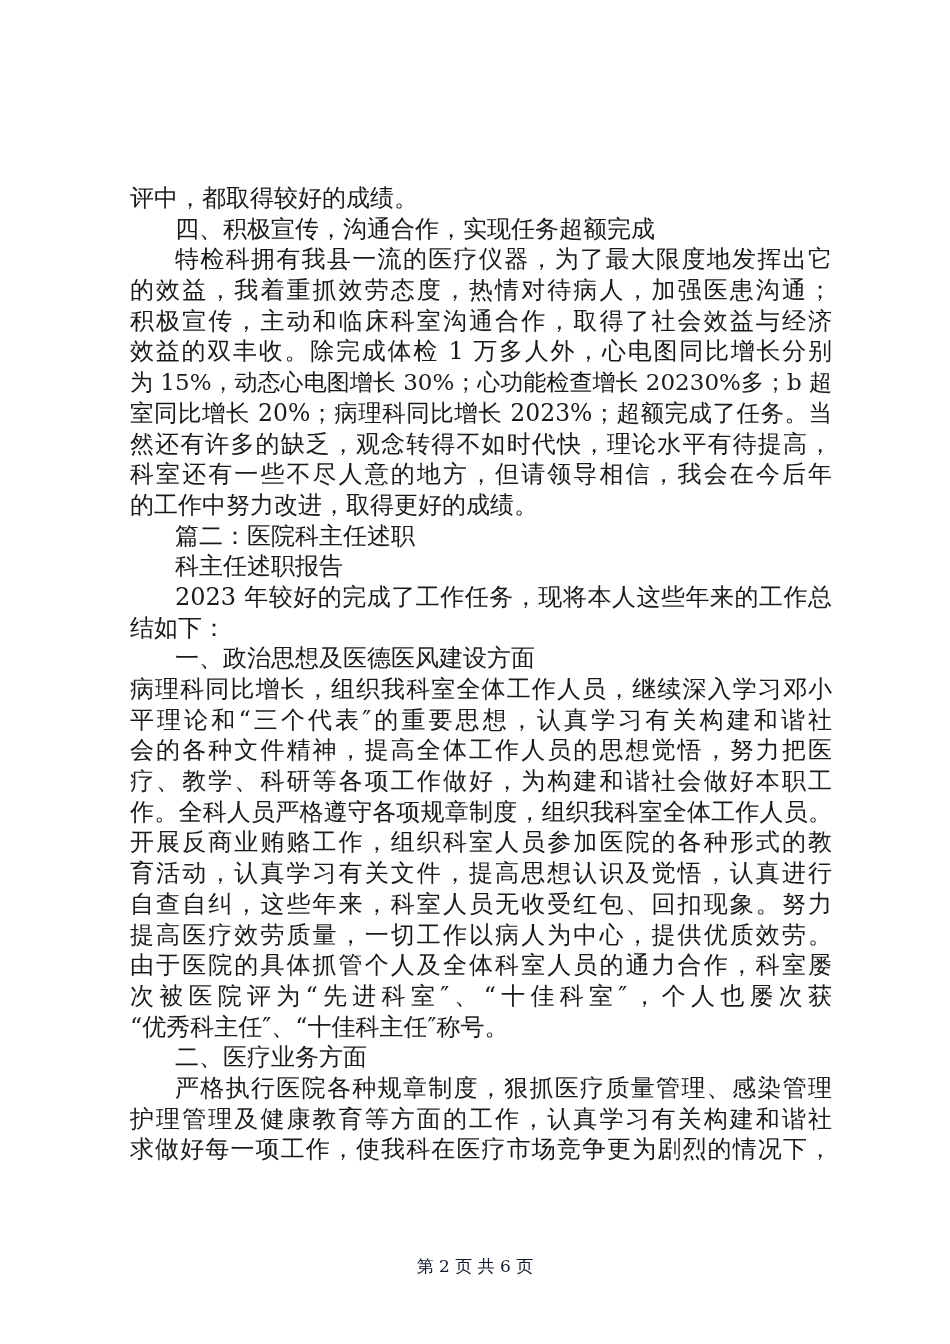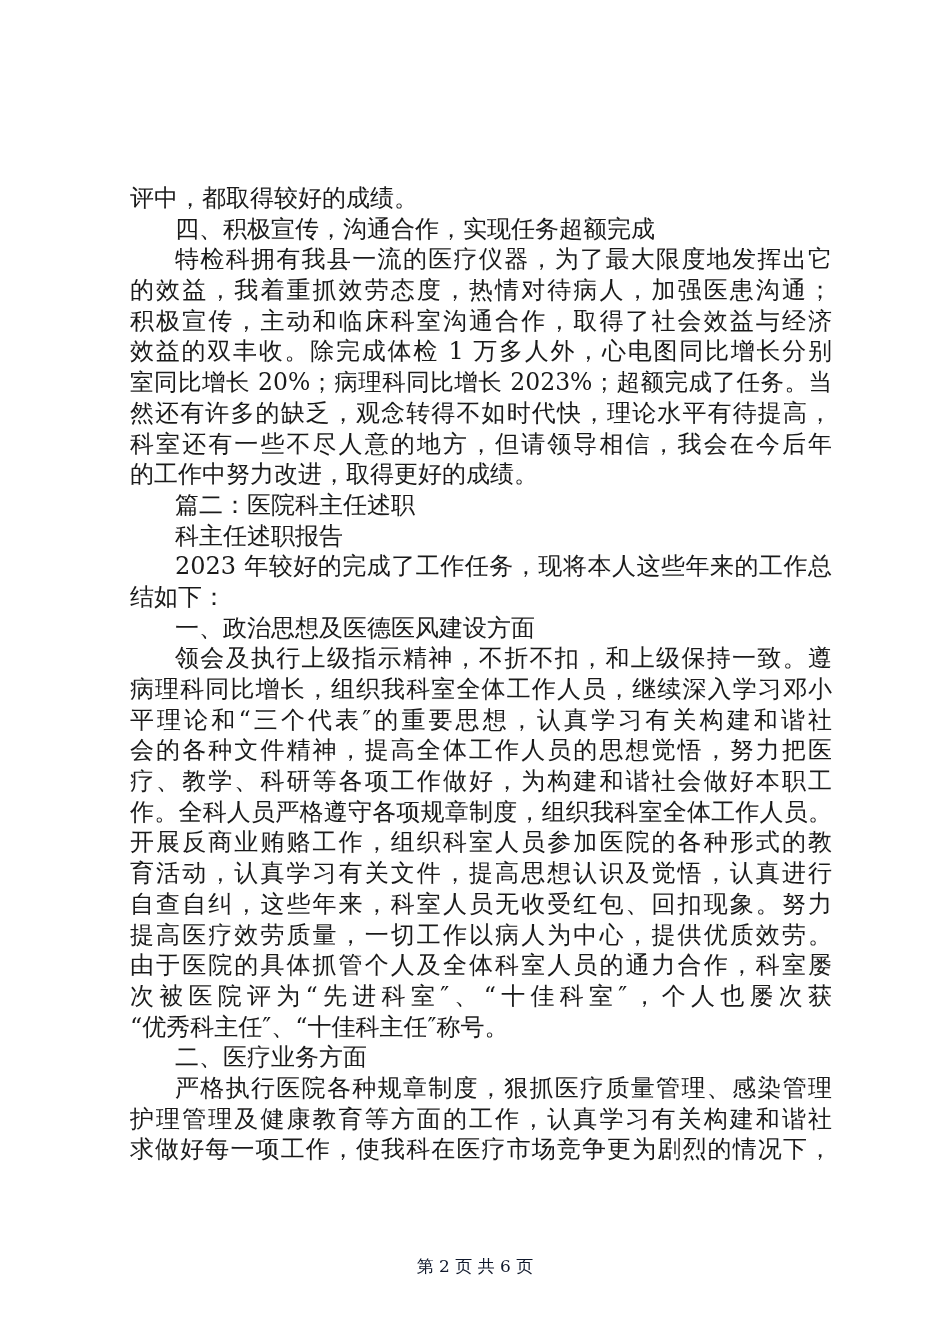--- a/index.html
+++ b/index.html
@@ -39,30 +39,30 @@
 <body>
 
 <div class="page">
   <div class="content" id="content">
       <div class="line last" style="white-space: normal; height: 30.7px; overflow: hidden;">评中，都取得较好的成绩。</div>
       <div class="line indent last" style="white-space: normal; height: 30.7px; overflow: hidden;">四、积极宣传，沟通合作，实现任务超额完成</div>
       <div class="line indent" style="white-space: normal; height: 30.7px; overflow: hidden;">特检科拥有我县一流的医疗仪器，为了最大限度地发挥出它</div>
       <div class="line" style="white-space: normal; height: 30.7px; overflow: hidden;">的效益，我着重抓效劳态度，热情对待病人，加强医患沟通；</div>
       <div class="line" style="white-space: normal; height: 30.7px; overflow: hidden;">积极宣传，主动和临床科室沟通合作，取得了社会效益与经济</div>
       <div class="line" style="white-space: normal; height: 30.7px; overflow: hidden;">效益的双丰收。除完成体检 1 万多人外，心电图同比增长分别</div>
+      <div class="line" style="white-space: normal; height: 30.7px; font-size: 23px; overflow: hidden;">为 15%，动态心电图增长 30%；心功能检查增长 20230%多；b 超</div>
       <div class="line" style="white-space: normal; height: 30.7px; font-size: 23.5px; overflow: hidden;">室同比增长 20%；病理科同比增长 2023%；超额完成了任务。当</div>
       <div class="line" style="white-space: normal; height: 30.7px; overflow: hidden;">然还有许多的缺乏，观念转得不如时代快，理论水平有待提高，</div>
       <div class="line" style="white-space: normal; height: 30.7px; overflow: hidden;">科室还有一些不尽人意的地方，但请领导相信，我会在今后年</div>
       <div class="line last" style="white-space: normal; height: 30.7px; overflow: hidden;">的工作中努力改进，取得更好的成绩。</div>
       <div class="line indent last" style="white-space: normal; height: 30.7px; overflow: hidden;">篇二：医院科主任述职</div>
       <div class="line indent last" style="white-space: normal; height: 30.7px; overflow: hidden;">科主任述职报告</div>
       <div class="line indent" style="white-space: normal; height: 30.7px; overflow: hidden;">2023 年较好的完成了工作任务，现将本人这些年来的工作总</div>
       <div class="line last" style="white-space: normal; height: 30.7px; overflow: hidden;">结如下：</div>
       <div class="line indent last" style="white-space: normal; height: 30.7px; overflow: hidden;">一、政治思想及医德医风建设方面</div>
-      <div class="line indent" style="white-space: normal; height: 30.7px; overflow: hidden;">领会及执行上级指示精神，不折不扣，和上级保持一致。遵</div>
       <div class="line" style="white-space: normal; height: 30.7px; overflow: hidden;">病理科同比增长，组织我科室全体工作人员，继续深入学习邓小</div>
       <div class="line" style="white-space: normal; height: 30.7px; overflow: hidden;">平理论和“三个代表″的重要思想，认真学习有关构建和谐社</div>
       <div class="line" style="white-space: normal; height: 30.7px; overflow: hidden;">会的各种文件精神，提高全体工作人员的思想觉悟，努力把医</div>
       <div class="line" style="white-space: normal; height: 30.7px; overflow: hidden;">疗、教学、科研等各项工作做好，为构建和谐社会做好本职工</div>
       <div class="line" style="white-space: normal; height: 30.7px; overflow: hidden;">作。全科人员严格遵守各项规章制度，组织我科室全体工作人员。</div>
       <div class="line" style="white-space: normal; height: 30.7px; overflow: hidden;">开展反商业贿赂工作，组织科室人员参加医院的各种形式的教</div>
       <div class="line" style="white-space: normal; height: 30.7px; overflow: hidden;">育活动，认真学习有关文件，提高思想认识及觉悟，认真进行</div>
       <div class="line" style="white-space: normal; height: 30.7px; overflow: hidden;">自查自纠，这些年来，科室人员无收受红包、回扣现象。努力</div>
       <div class="line" style="white-space: normal; height: 30.7px; overflow: hidden;">提高医疗效劳质量，一切工作以病人为中心，提供优质效劳。</div>
       <div class="line" style="white-space: normal; height: 30.7px; overflow: hidden;">由于医院的具体抓管个人及全体科室人员的通力合作，科室屡</div>

